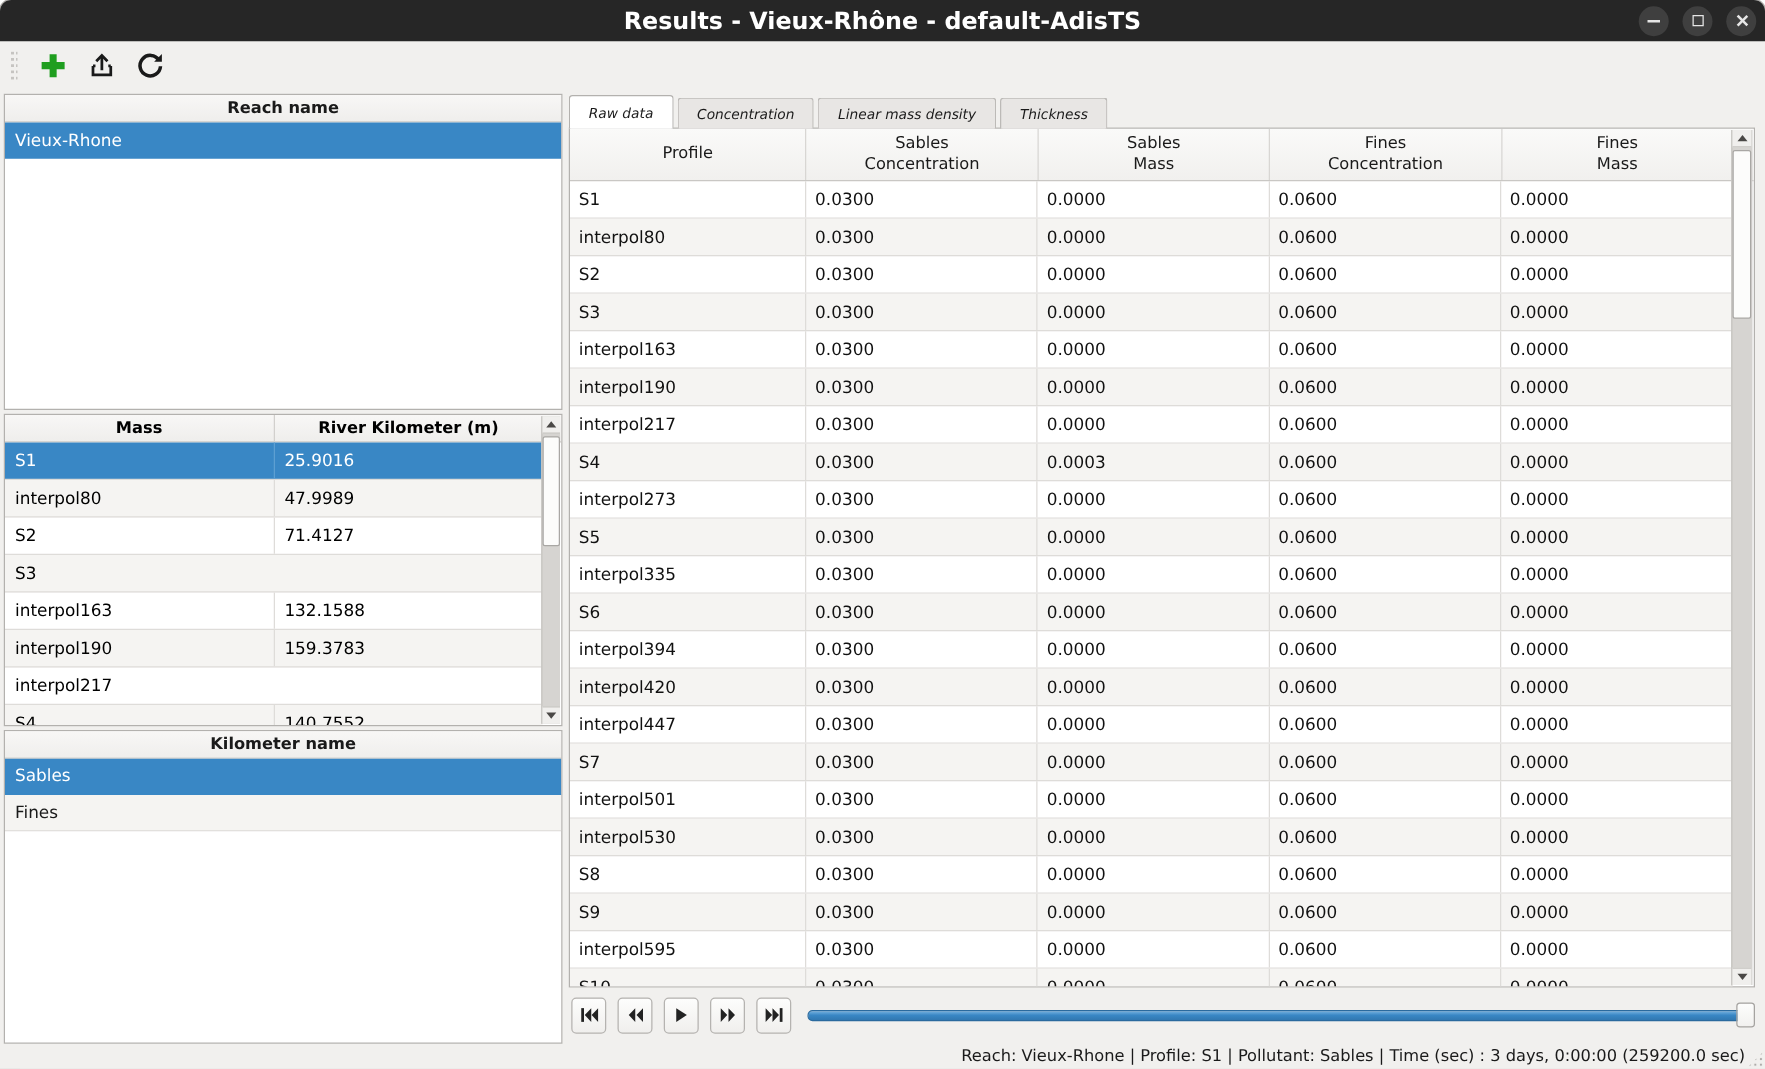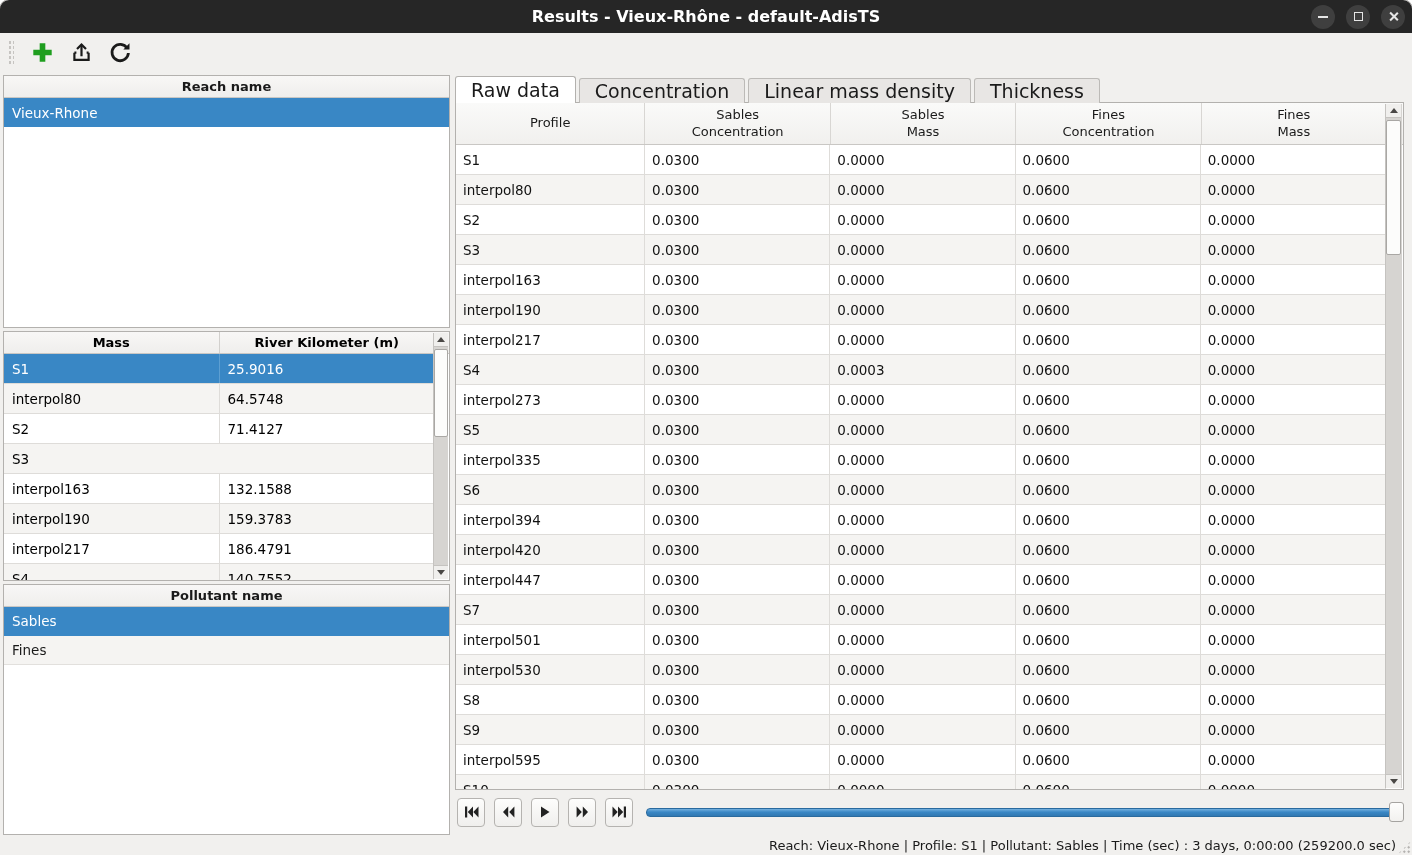--- a/index.html
+++ b/index.html
@@ -4,21 +4,21 @@
 <style>
   * { box-sizing: border-box; margin: 0; padding: 0; }
   html,body { width:1412px; height:855px; overflow:hidden; }
   body { font-family:"DejaVu Sans","Liberation Sans",sans-serif; }
 
   .window { position:relative; width:1412px; height:855px; background:#f1f0ee;
             border-radius:9px 9px 0 0; overflow:hidden; outline:1px solid #b0aeab; }
 
   
   .titlebar { height:33px; background:#262626; color:#ffffff; display:flex;
-              align-items:center; justify-content:center; font-size:16px;
+              align-items:center; justify-content:center; font-size:19px;
               font-weight:bold; position:relative; }
   .win-btns { position:absolute; right:7px; top:0; height:100%; display:flex;
               gap:11px; align-items:center; }
   .win-btn { width:24px; height:24px; border-radius:50%; background:#3f3f3f;
              display:flex; align-items:center; justify-content:center; cursor:default; }
   .min-glyph { width:10px; height:2px; background:#e6e6e6; }
   .max-glyph { width:9px; height:9px; border:1.5px solid #e6e6e6; }
   .close-glyph { position:relative; width:11px; height:11px; }
   .close-glyph::before,.close-glyph::after { content:""; position:absolute; left:5px; top:0;
              width:1.8px; height:11px; background:#e6e6e6; }
@@ -76,23 +76,23 @@
   .tri-up { width:0; height:0; border-left:4px solid transparent; border-right:4px solid transparent;
             border-bottom:5px solid #4a4846; }
   .tri-down { width:0; height:0; border-left:4px solid transparent; border-right:4px solid transparent;
               border-top:5px solid #4a4846; }
   .vs-thumb { position:absolute; left:0; width:14px; background:#fcfcfb;
               border:1px solid #a9a7a4; border-radius:2px; }
 
   
   .right-col { flex:1; display:flex; flex-direction:column; padding:4px 8px 0 3px; min-width:0; }
   .tabbar { height:27px; display:flex; align-items:flex-end; position:relative; z-index:2; }
-  .tab { height:25px; padding:0 15px; display:flex; align-items:center; font-size:19px;
+  .tab { height:25px; padding:0 15px; display:flex; align-items:center; font-size:11px;
          background:#e8e6e4; border:1px solid #bcbab7; border-bottom:none;
-         border-radius:3px 3px 0 0; margin-right:3px; color:#1a1a1a; }
+         border-radius:3px 3px 0 0; margin-right:3px; color:#1a1a1a;font-style:italic; }
   .tab.active { background:#ffffff; height:27px; border:1px solid #b3b1ae; border-bottom:none; }
 
   .table-frame { flex:1; border:1px solid #b3b1ae; background:#ffffff; position:relative;
                  overflow:hidden; margin-top:-1px; }
   .raw-head { display:flex; height:42px; background:linear-gradient(#fafaf9,#f1f0ee);
               border-bottom:1px solid #c9c7c4; padding-right:17px;justify-content:center; }
   .th { display:flex; flex-direction:column; align-items:center; justify-content:center;
         font-size:13px; line-height:1.3; color:#1a1a1a; border-right:1px solid #d8d6d3; }
   .th:last-child { border-right:none; }
   .raw-body { padding-right:17px; }
@@ -185,59 +185,58 @@
             <div class="pth">Mass</div>
             <div class="pth">River Kilometer (m)</div>
           </div>
         <div class="profile-body" id="profile-body">
             <div class="ptr selected">
               <div class="ptd">S1</div>
               <div class="ptd">25.9016</div>
             </div>
             <div class="ptr">
               <div class="ptd">interpol80</div>
-              <div class="ptd">64.5748</div>
+              <div class="ptd">47.9989</div>
             </div>
             <div class="ptr">
               <div class="ptd">S2</div>
               <div class="ptd">71.4127</div>
             </div>
             <div class="ptr">
               <div class="ptd">S3</div>
             </div>
             <div class="ptr">
               <div class="ptd">interpol163</div>
               <div class="ptd">132.1588</div>
             </div>
             <div class="ptr">
               <div class="ptd">interpol190</div>
               <div class="ptd">159.3783</div>
             </div>
             <div class="ptr">
               <div class="ptd">interpol217</div>
-              <div class="ptd">186.4791</div>
             </div>
             <div class="ptr">
               <div class="ptd">S4</div>
               <div class="ptd">140.7552</div>
             </div>
           </div>
         <div class="vscroll">
           <div class="vs-arrow vs-up">
               <span class="tri-up"></span>
             </div>
           <div class="vs-thumb" style="top:16px; height:88px;"></div>
           <div class="vs-arrow vs-down">
               <span class="tri-down"></span>
             </div>
         </div>
       </div>
 
       <div class="panel pollutant-box">
-        <div class="panel-header">Pollutant name</div>
+        <div class="panel-header">Kilometer name</div>
         <div id="pollutant-list">
             <div class="list-row selected">Sables</div>
             <div class="list-row">Fines</div>
           </div>
       </div>
 
     </div>
 
     <div class="right-col">
 

